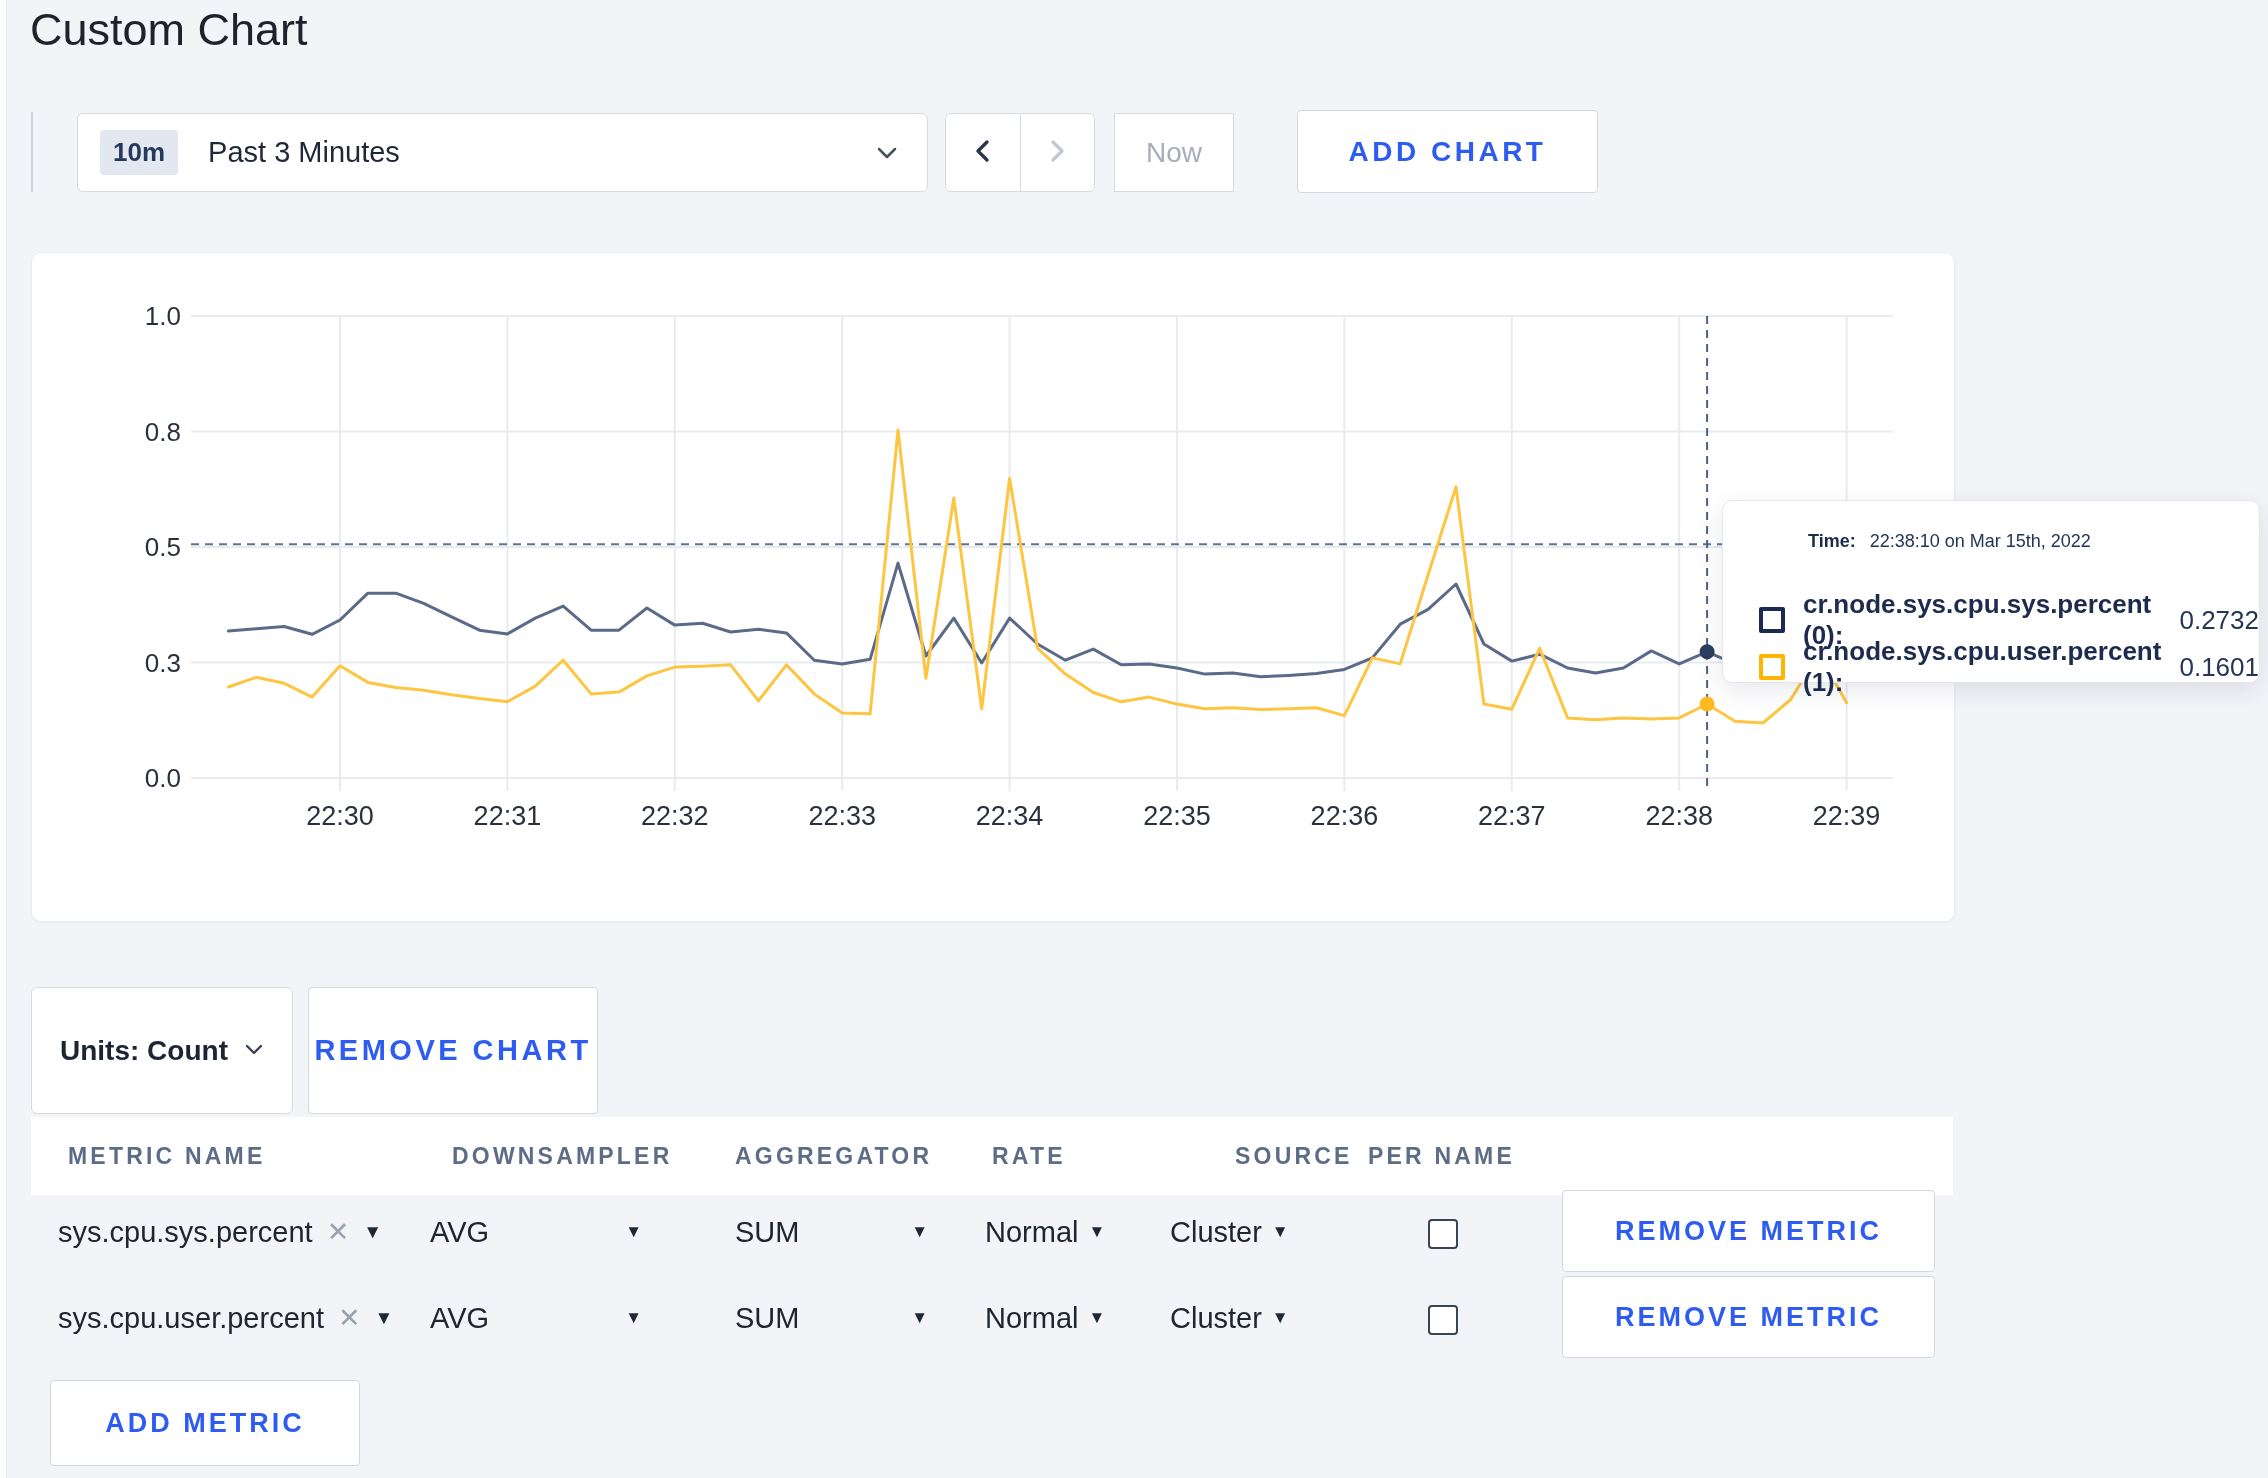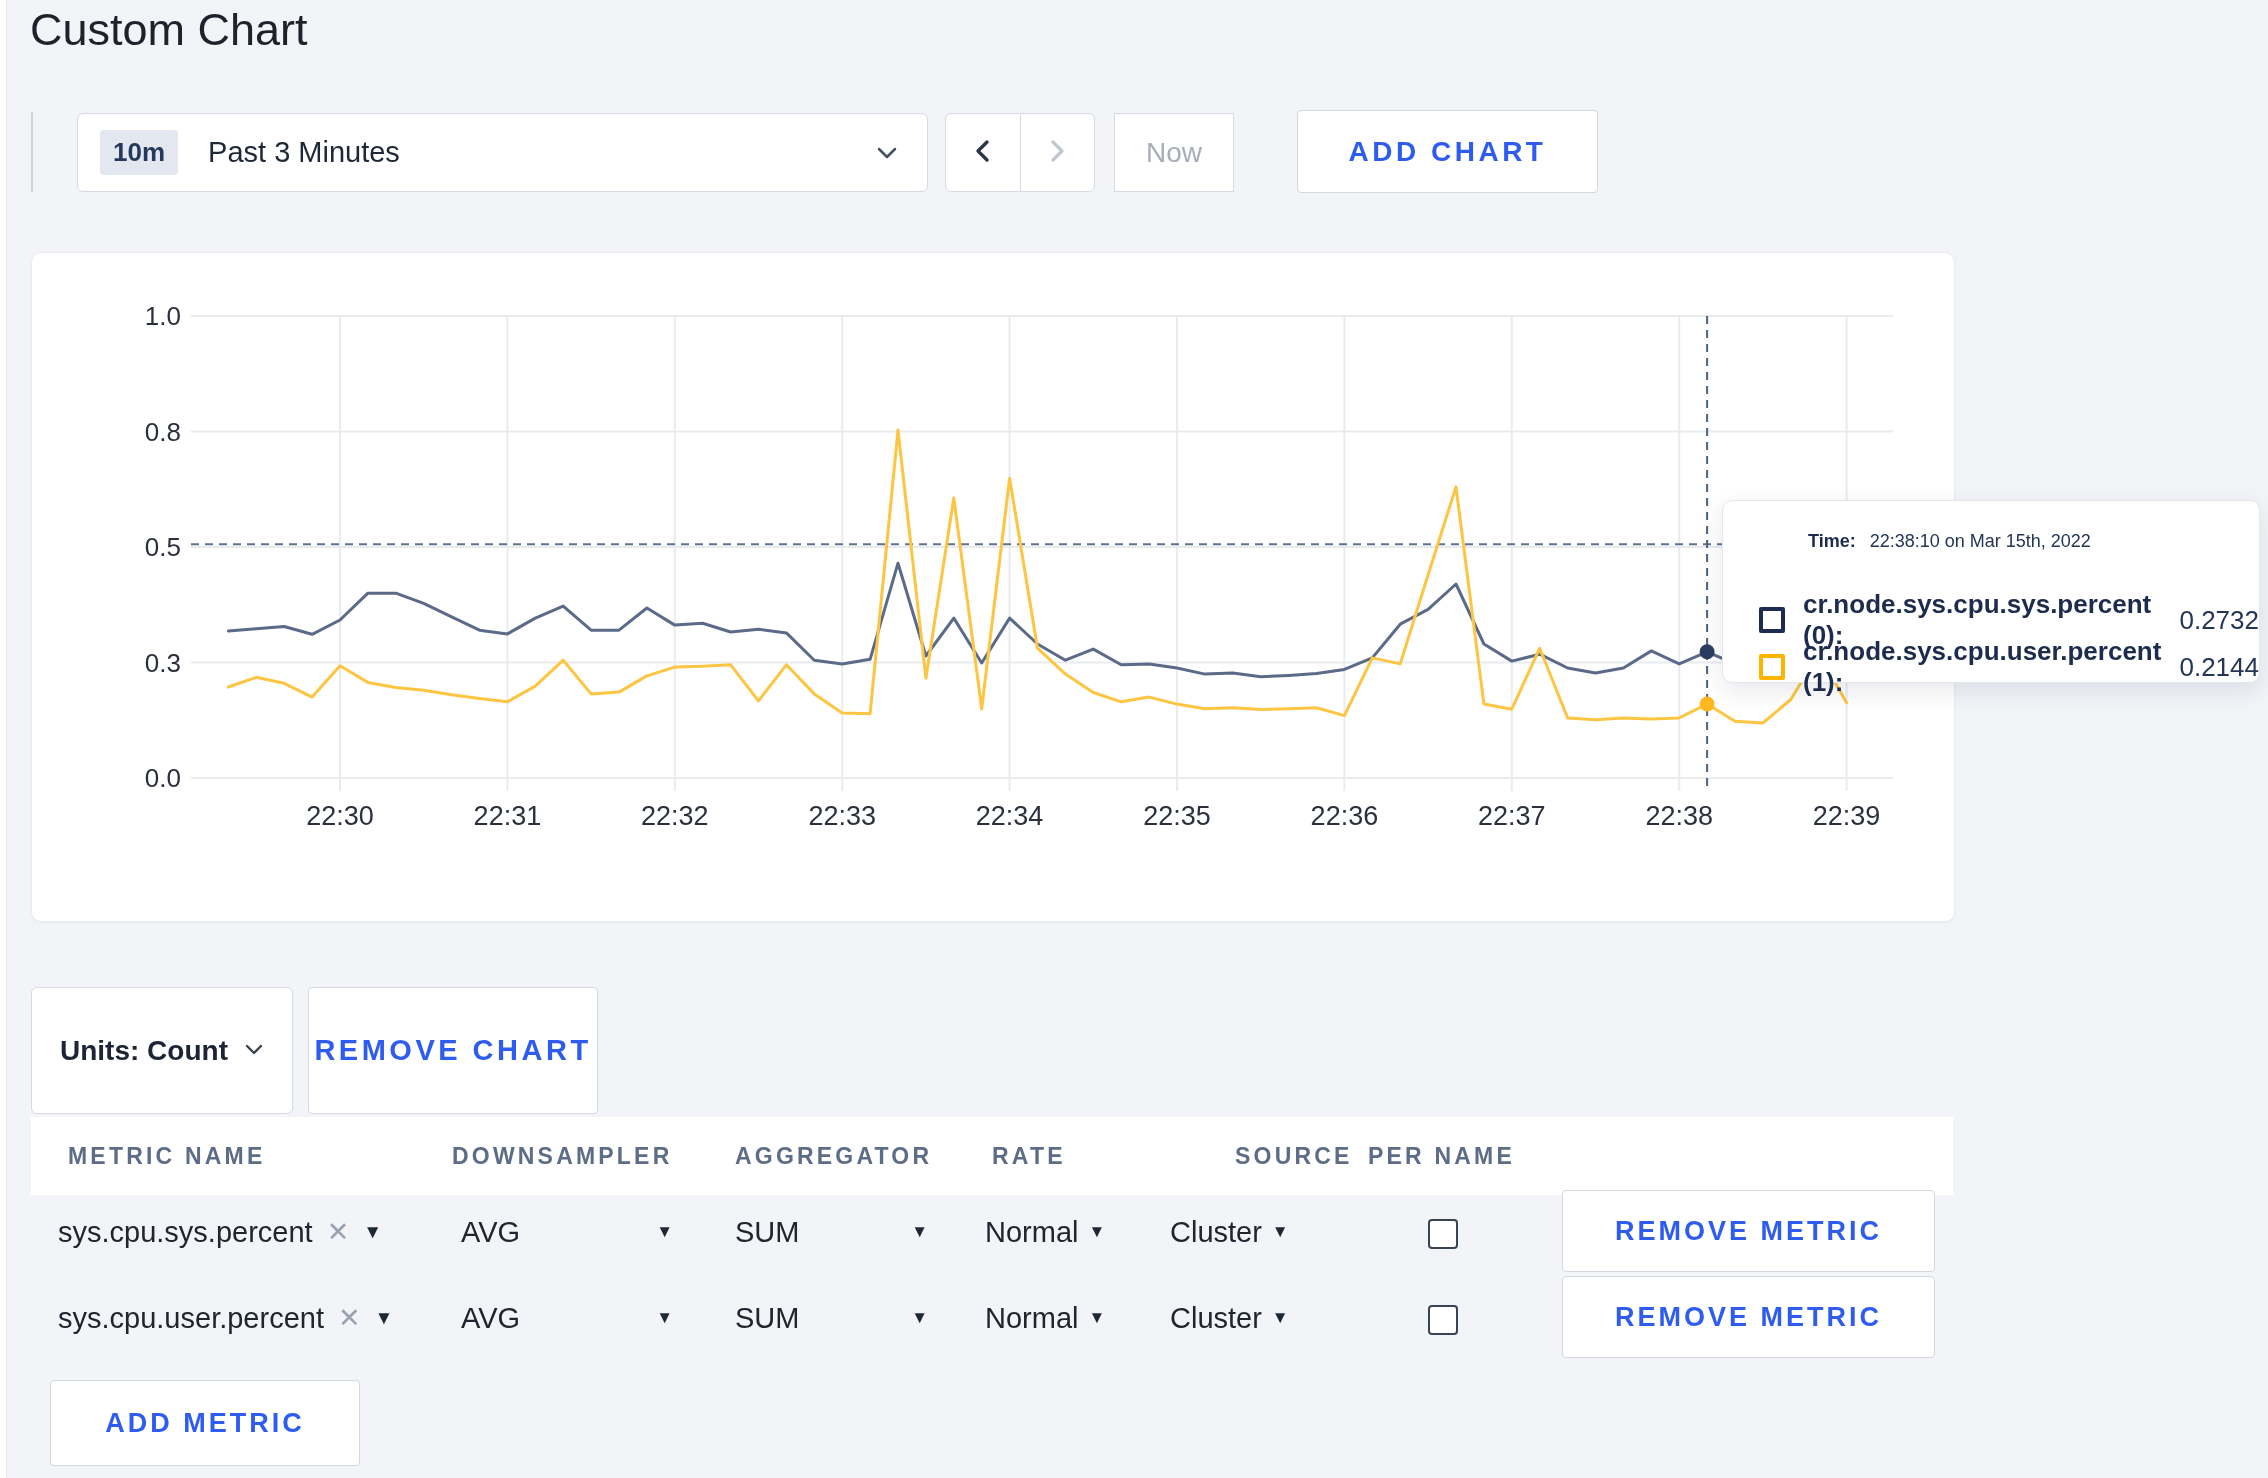--- a/index.html
+++ b/index.html
@@ -61,21 +61,21 @@
   .units-label{font-size:28px;font-weight:700;color:#1d2433;}
   .remove-chart-btn{position:absolute;left:308px;top:987px;width:290px;height:127px;font-size:29px;}
 
   
   .mt-header{position:absolute;left:31px;top:1117px;width:1922px;height:78px;background:#fff;}
   .mt-h{position:absolute;top:0;height:78px;display:flex;align-items:center;
     font-size:23px;font-weight:700;letter-spacing:3.2px;color:#5d6c87;}
   .mt-row{position:absolute;left:31px;width:1922px;height:84px;}
   .cell{position:absolute;top:0;height:84px;display:flex;align-items:center;font-size:29px;color:#20262f;}
   .c-metric{left:27px;gap:14px;cursor:pointer;}
-  .c-avg{left:430px;width:212px;justify-content:space-between;cursor:pointer;}
+  .c-avg{left:399px;width:212px;justify-content:space-between;cursor:pointer;}
   .c-sum{left:704px;width:193px;justify-content:space-between;cursor:pointer;}
   .c-rate{left:954px;gap:10px;cursor:pointer;}
   .c-source{left:1139px;gap:10px;cursor:pointer;}
   .tri{font-size:17px;color:#1f2735;}
   .x-icon{font-size:27px;color:#9aa2b0;cursor:pointer;}
   .checkbox{position:absolute;left:1397px;top:29px;width:26px;height:26px;border:2px solid #3a4352;border-radius:4px;background:#fff;cursor:pointer;}
   .remove-metric-btn{position:absolute;left:1531px;width:373px;height:82px;font-size:27px;letter-spacing:3px;}
   .add-metric-btn{position:absolute;left:50px;top:1380px;width:310px;height:86px;font-size:27px;letter-spacing:3px;}
 </style>
 </head>
@@ -164,21 +164,21 @@
     <span class="tt-label">Time:</span><span>22:38:10 on Mar 15th, 2022</span>
   </div>
   <div class="tt-row tt-row-0">
     <span class="tt-square" style="border-color: rgb(29, 44, 78);"></span>
     <span class="tt-name">cr.node.sys.cpu.sys.percent (0):</span>
     <span class="tt-val">0.2732</span>
   </div>
   <div class="tt-row tt-row-1">
     <span class="tt-square" style="border-color: rgb(255, 180, 0);"></span>
     <span class="tt-name">cr.node.sys.cpu.user.percent (1):</span>
-    <span class="tt-val">0.2144</span>
+    <span class="tt-val">0.1601</span>
   </div>
 </div>
 
 <div class="units-box">
   <span class="units-label">Units: Count</span>
   <span>
     <svg width="20" height="13" viewBox="0 0 20 13">
         <polyline points="3,3 10,10 17,3" fill="none" stroke="#3a4352" stroke-width="2.4" stroke-linecap="round" stroke-linejoin="round"></polyline>
       </svg>
   </span>

